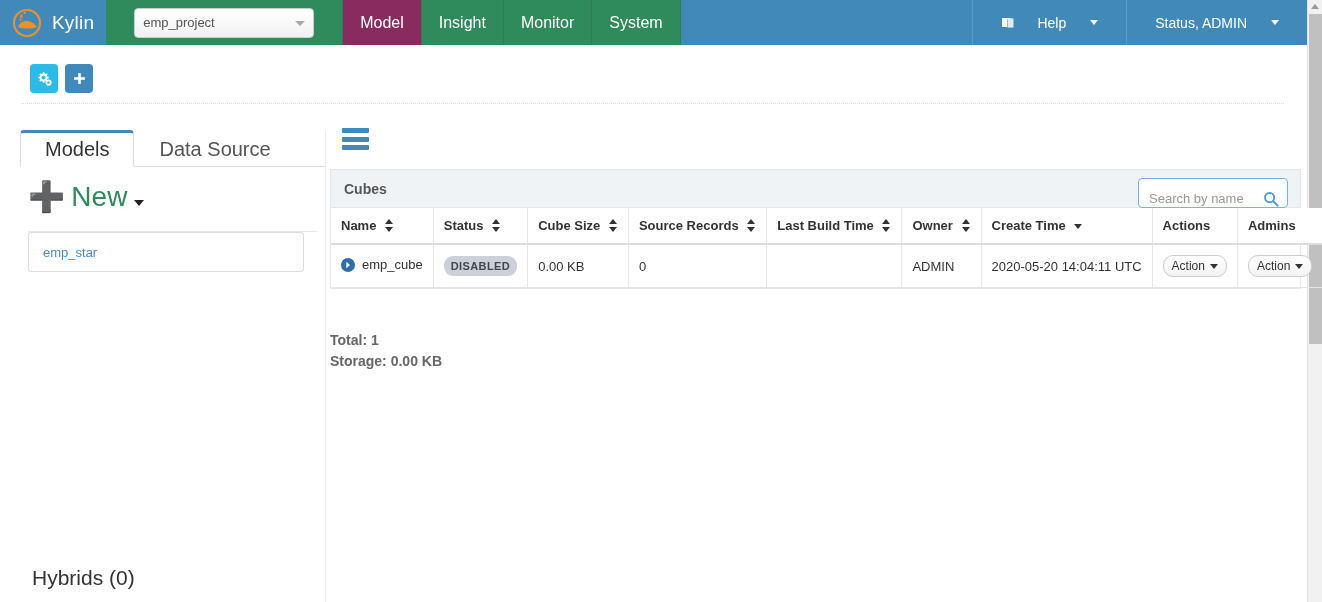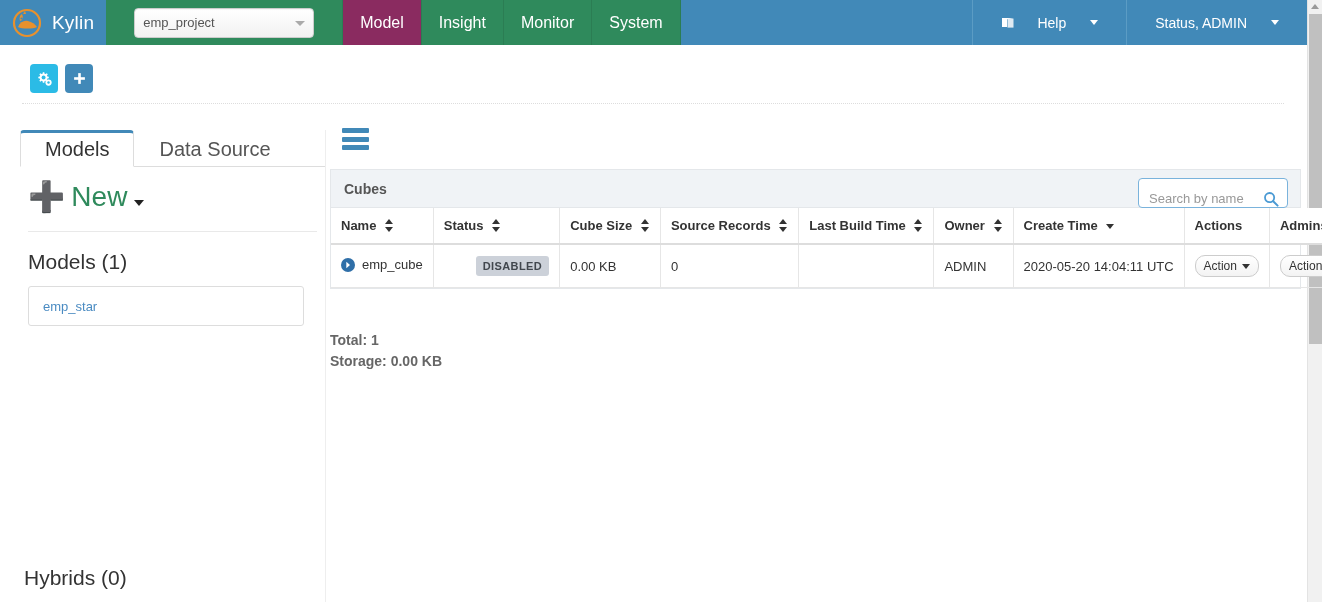--- a/index.html
+++ b/index.html
@@ -192,21 +192,21 @@
     border-radius: 3px;
     background: #ffffff;
     display: flex; align-items: center;
     padding: 0 14px;
     cursor: pointer;
   }
   .model-card a {
     color: #4a8bc2; font-size: 13px; text-decoration: none;
   }
   .hybrids-title {
-    position: absolute; top: 566px; left: 24px;
+    position: absolute; top: 566px; left: 32px;
     font-size: 21px; color: #333; font-weight: normal;
   }
   .leftpanel-rule {
     position: absolute; left: 325px; top: 130px;
     width: 0; height: 472px;
     border-left: 1px solid #eeeeee;
   }
 
   
   .hamburger {
@@ -302,22 +302,21 @@
   .arrow-circ {
     width: 14px; height: 14px; flex: none;
   }
   .badge-disabled {
     display: inline-block;
     background: #ccd1d9;
     color: #41474e;
     font-size: 11px; font-weight: bold;
     letter-spacing: 0.4px;
     padding: 4px 7px;
-    border-radius: 3px;
-    margin-left: 32px;
+    border-radius: 9px;
   }
   .action-btn {
     display: inline-flex; align-items: center; gap: 5px;
     background: linear-gradient(#ffffff, #f3f3f3);
     border: 1px solid #cccccc;
     border-radius: 10px;
     padding: 3px 8px;
     font-size: 12px; color: #333;
     cursor: pointer;
   }
@@ -412,21 +411,20 @@
 <div class="leftpanel-rule"></div>
 
 <div class="leftpanel">
   <div class="new-btn">
     <span class="plus-glyph">➕</span>
     <span>New</span>
     <span class="caret-dk"></span>
   </div>
   <div class="hr-light"></div>
 
-  <div class="section-title">Models (1)</div>
 
   <div class="model-card">
     <a href="#">emp_star</a>
   </div>
 </div>
 
 <div class="hybrids-title">Hybrids (0)</div>
 
 <div class="hamburger">
   <span></span>

